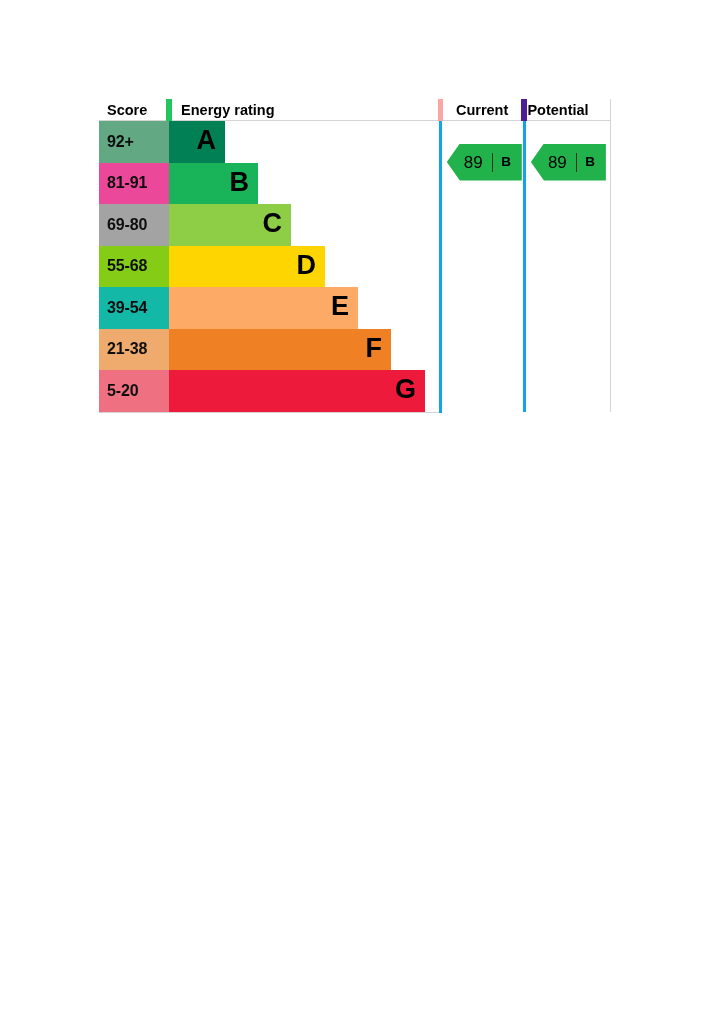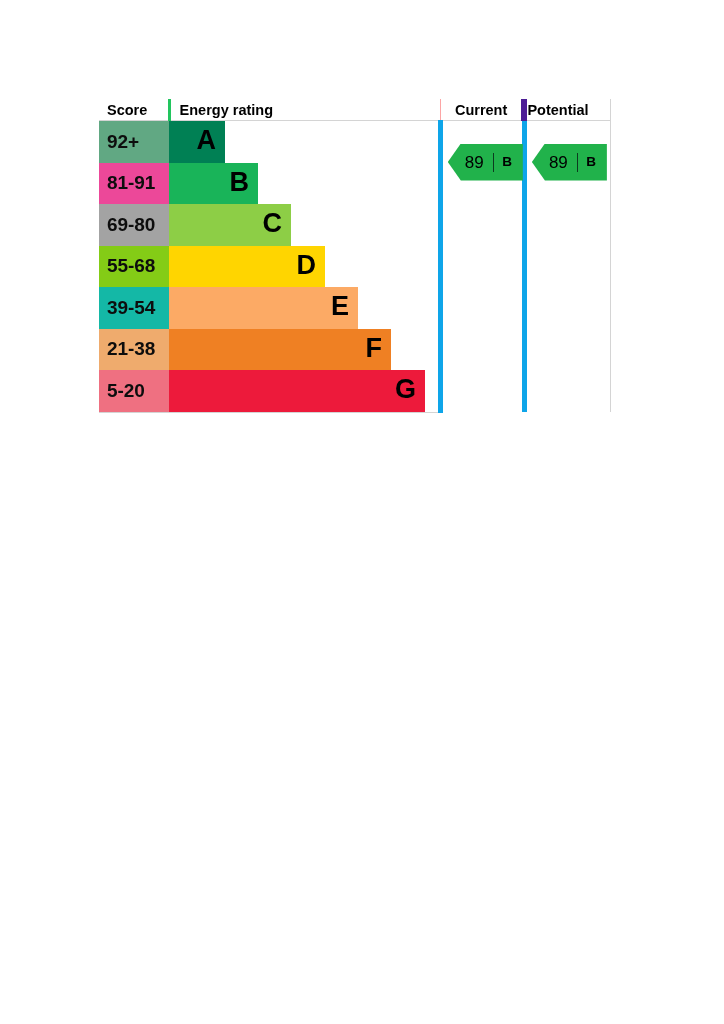--- a/index.html
+++ b/index.html
@@ -41,32 +41,32 @@
     height: 21px;
     font-size: 14.5px;
     font-weight: bold;
     color: #000000;
     text-align: left;
     border-bottom: 1px solid #d4d4d4;
     background: #ffffff;
   }
   .hdr-score   { width: 70px;  padding-left: 8px !important; }
   .hdr-rating  { width: 271px; padding-left: 9px !important;
-                 border-left: 3px solid #22c55e; }
+                 border-left: 6px solid #22c55e; }
   .hdr-current { width: 84px;  text-align: center;
-                 border-left: 1px solid #fca5a5; }
+                 border-left: 5px solid #fca5a5; }
   .hdr-potential { width: 86px; text-align: left;
                  border-left: 6px solid #4c1d95; }
 
   
   .band-row { height: 41.5px; }
 
   .score-cell {
     width: 70px;
-    font-size: 19px;
+    font-size: 16px;
     font-weight: bold;
     color: #0d0d0d;
     padding-left: 8px !important;
     letter-spacing: -0.1px;
     white-space: nowrap;
   }
 
   .rating-cell {
     position: relative;
     padding: 0 !important;
@@ -87,21 +87,21 @@
     color: #000000;
     line-height: 1;
     position: relative;
     top: -1px;
   }
 
   
   .meter-cell {
     position: relative;
     background: #ffffff;
-    border-left: 5px solid #0ea5e9;
+    border-left: 3px solid #0ea5e9;
     padding: 0 !important;
   }
 
   
   .frame-right { border-right: 1px solid #d4d4d4; }
   .frame-bottom-row td, .frame-bottom-row th { border-bottom: 1px solid #d4d4d4; }
 
   
   .badge {
     position: absolute;

